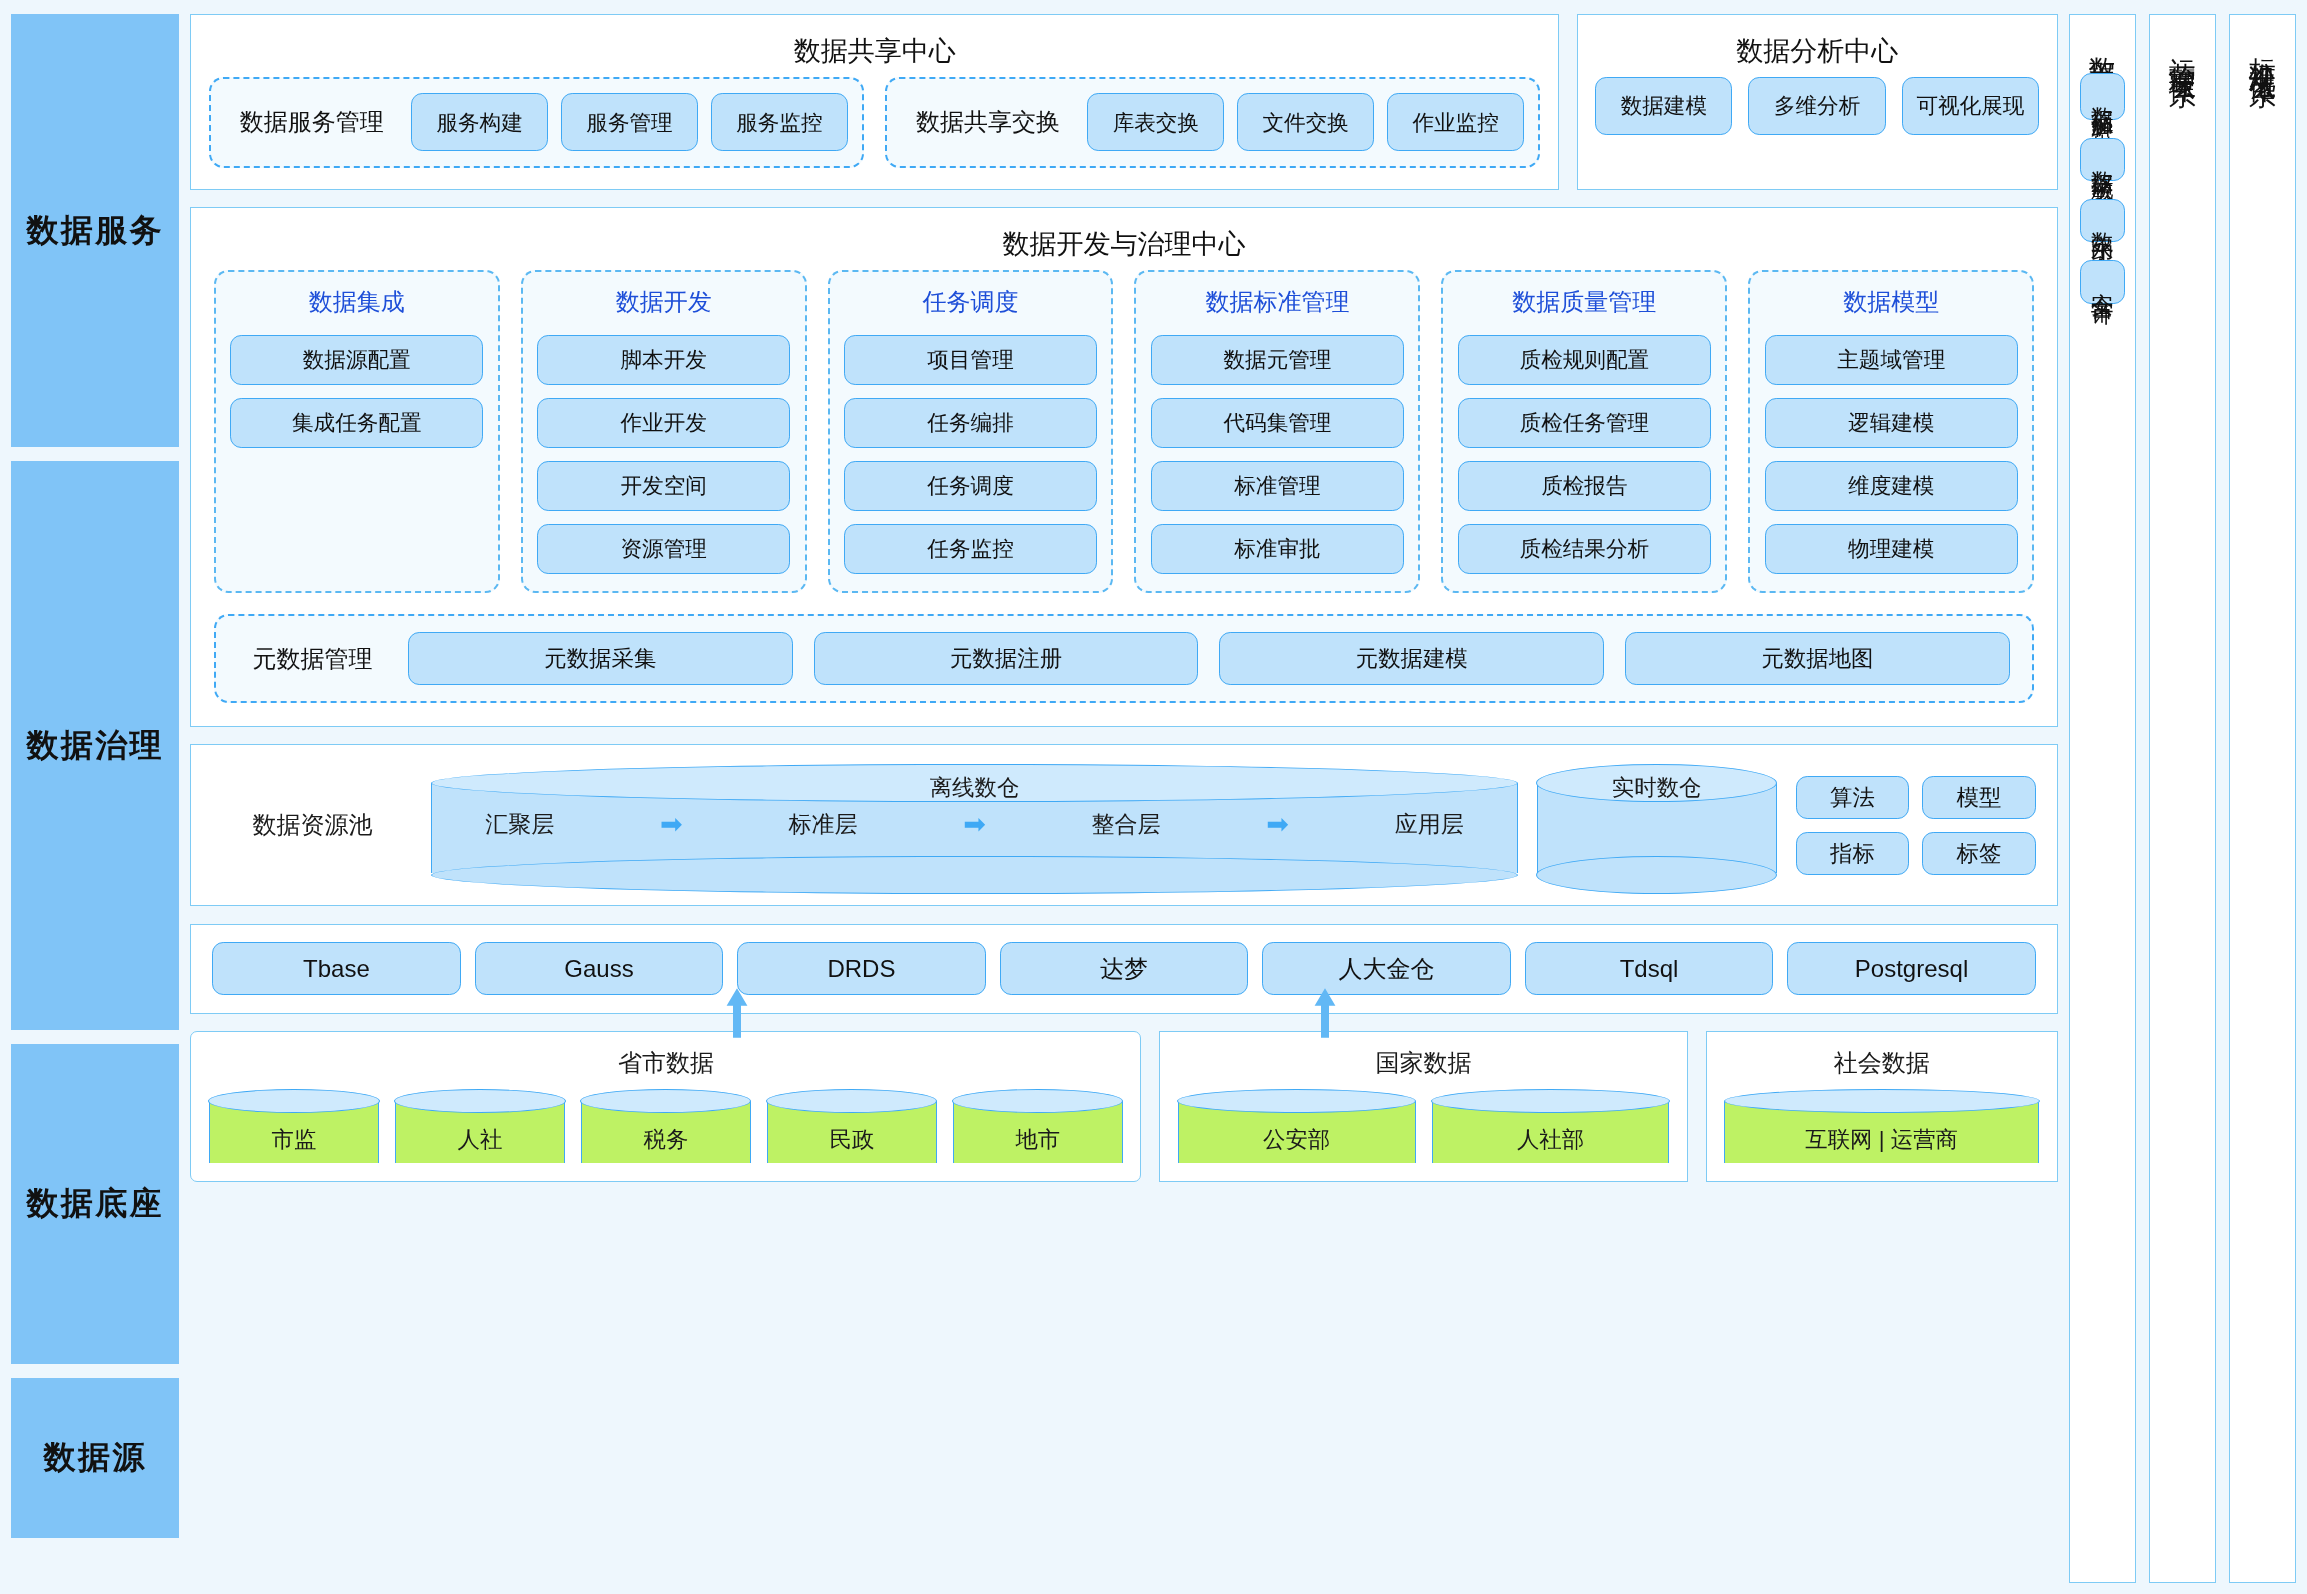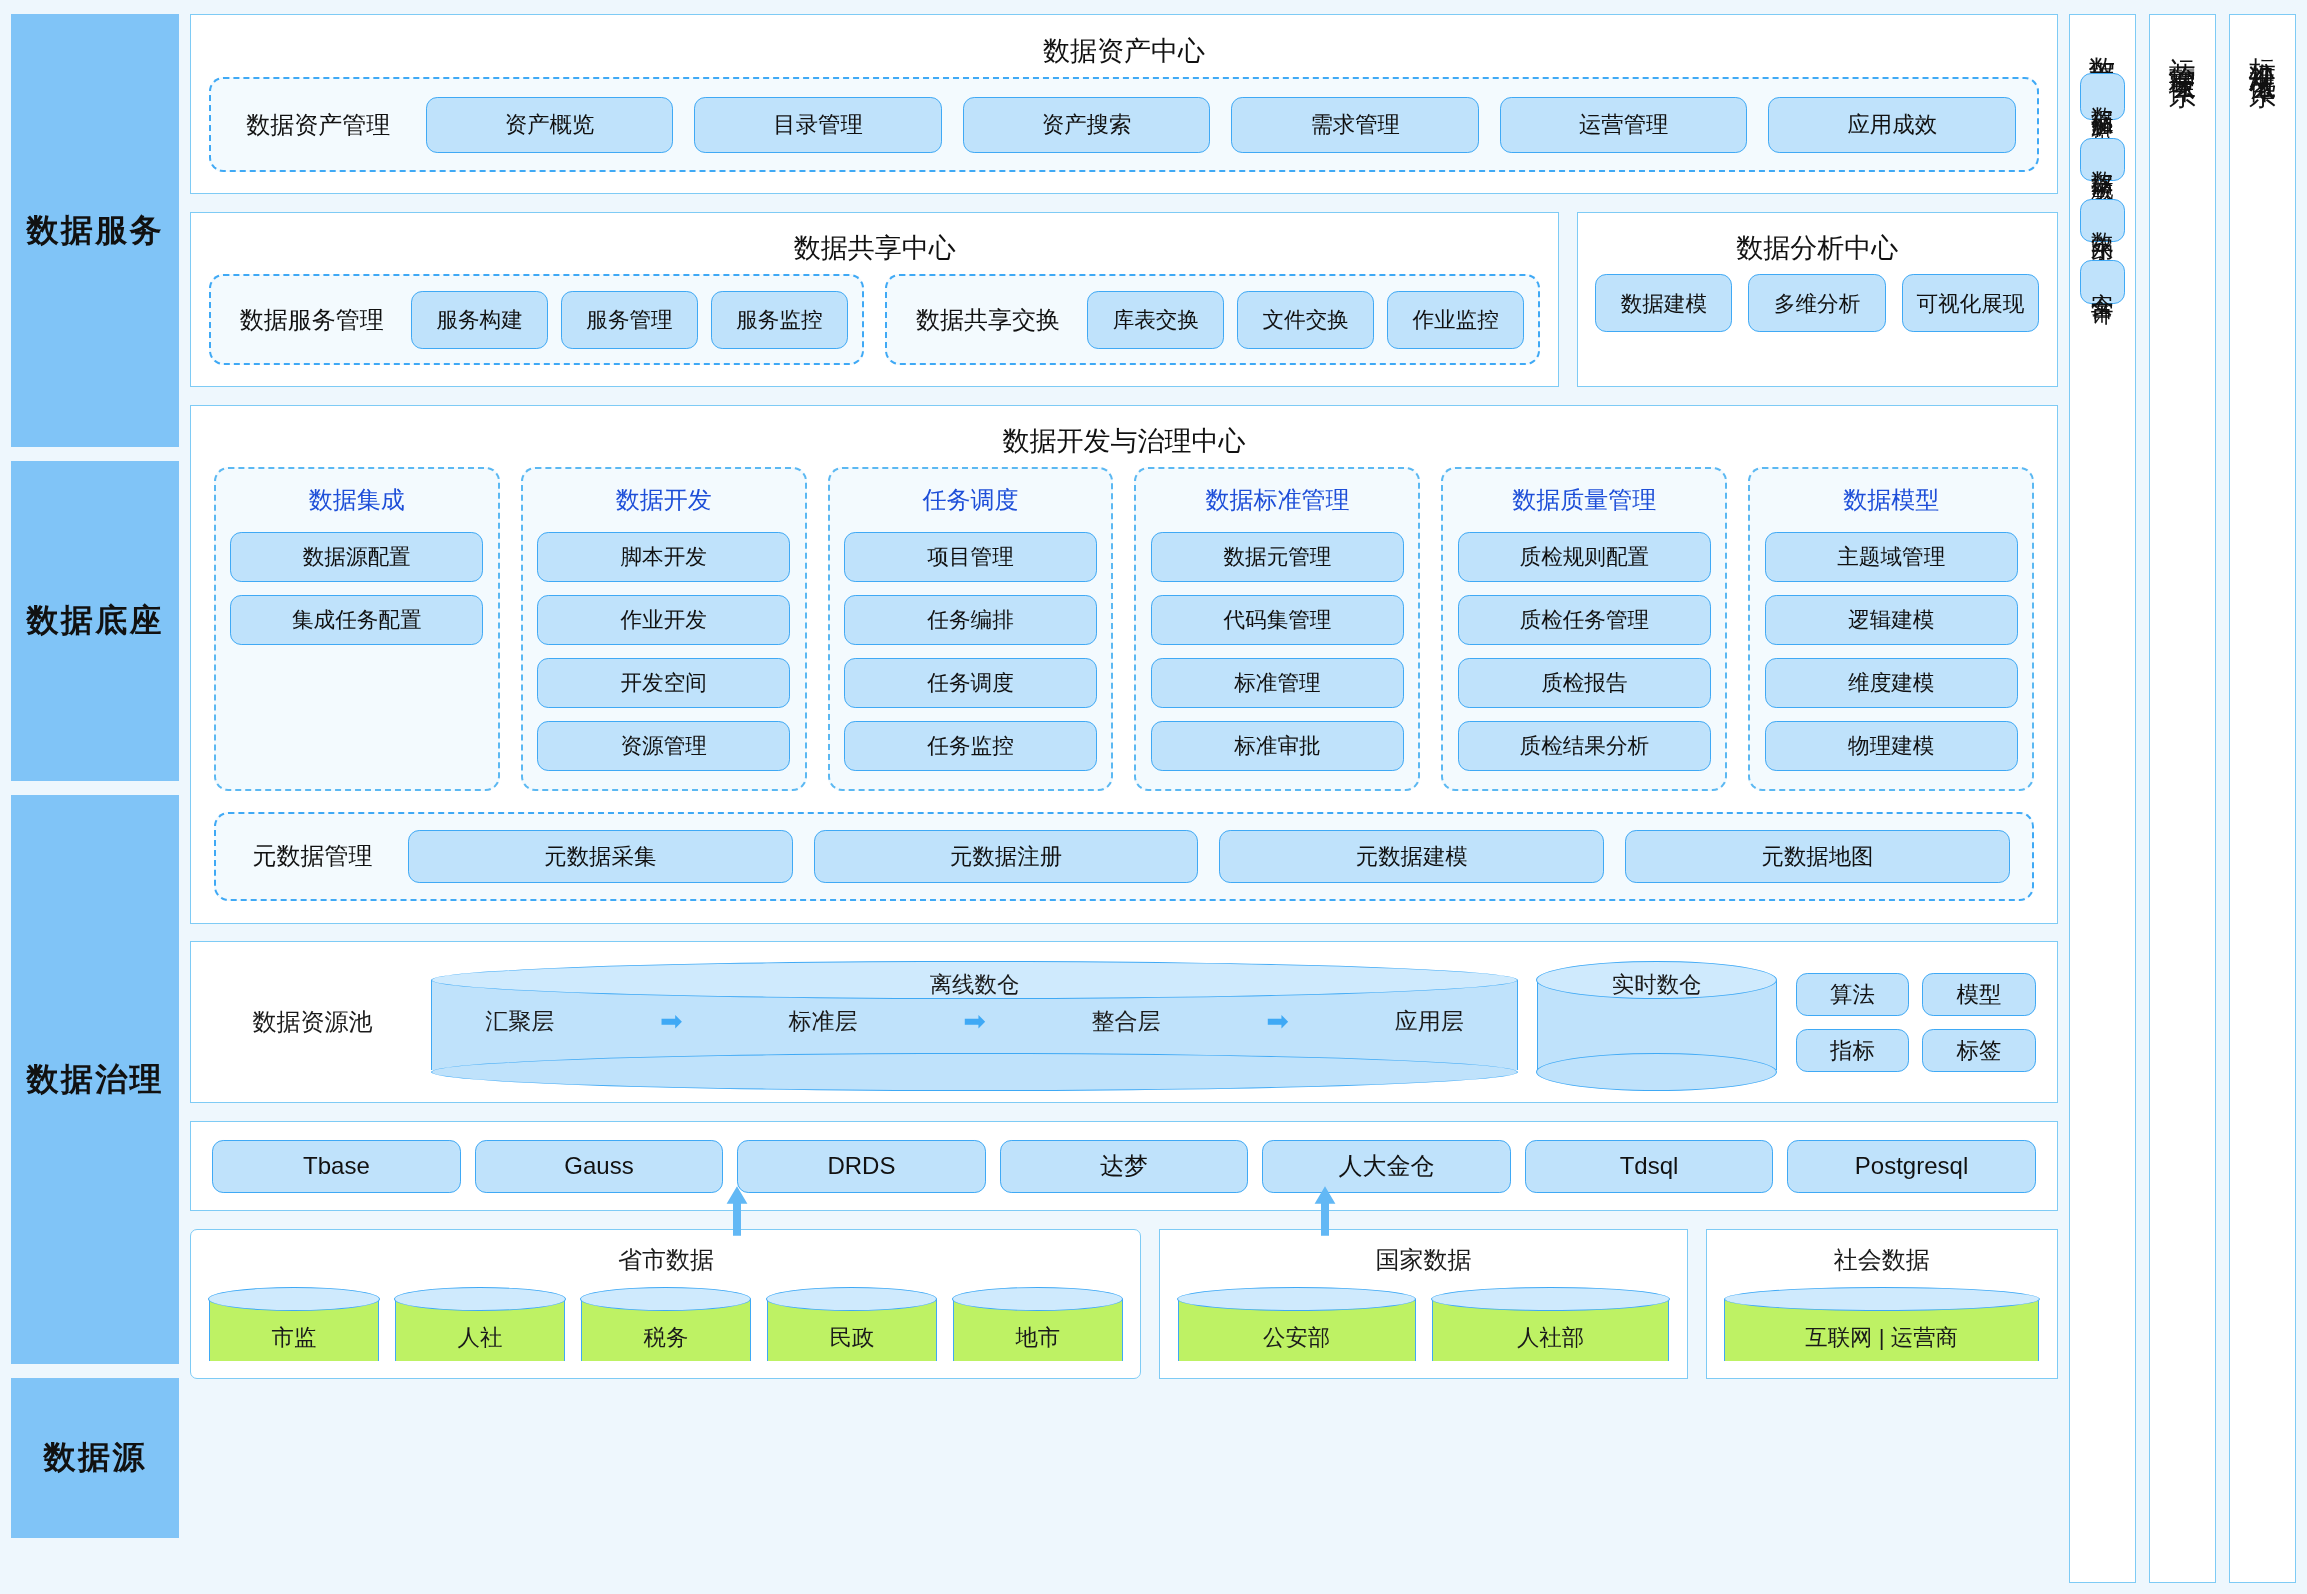--- a/index.html
+++ b/index.html
@@ -162,45 +162,33 @@
 </style>
 </head>
 <body>
 
 <div class="page">
 
   <div class="rail">
     <div class="rail-cell r1">
       <span>数据服务</span>
     </div>
+    <div class="rail-cell r2">
+      <span>数据治理</span>
+    </div>
     <div class="rail-cell r3">
       <span>数据底座</span>
     </div>
-    <div class="rail-cell r2">
-      <span>数据治理</span>
-    </div>
     <div class="rail-cell r4">
       <span>数据源</span>
     </div>
   </div>
 
   <div class="centre">
 
-    <div class="panel row-assets">
-      <div class="panel-title">数据资产中心</div>
-      <div class="dashgroup assets-dash">
-        <div class="group-label">数据资产管理</div>
-        <div class="pill">资产概览</div>
-        <div class="pill">目录管理</div>
-        <div class="pill">资产搜索</div>
-        <div class="pill">需求管理</div>
-        <div class="pill">运营管理</div>
-        <div class="pill">应用成效</div>
-      </div>
-    </div>
 
     <div class="row2">
 
       <div class="panel share-panel">
         <div class="panel-title">数据共享中心</div>
         <div class="share-inner">
           <div class="dashgroup share-dash">
             <div class="group-label">数据服务管理</div>
             <div class="pill">服务构建</div>
             <div class="pill">服务管理</div>

